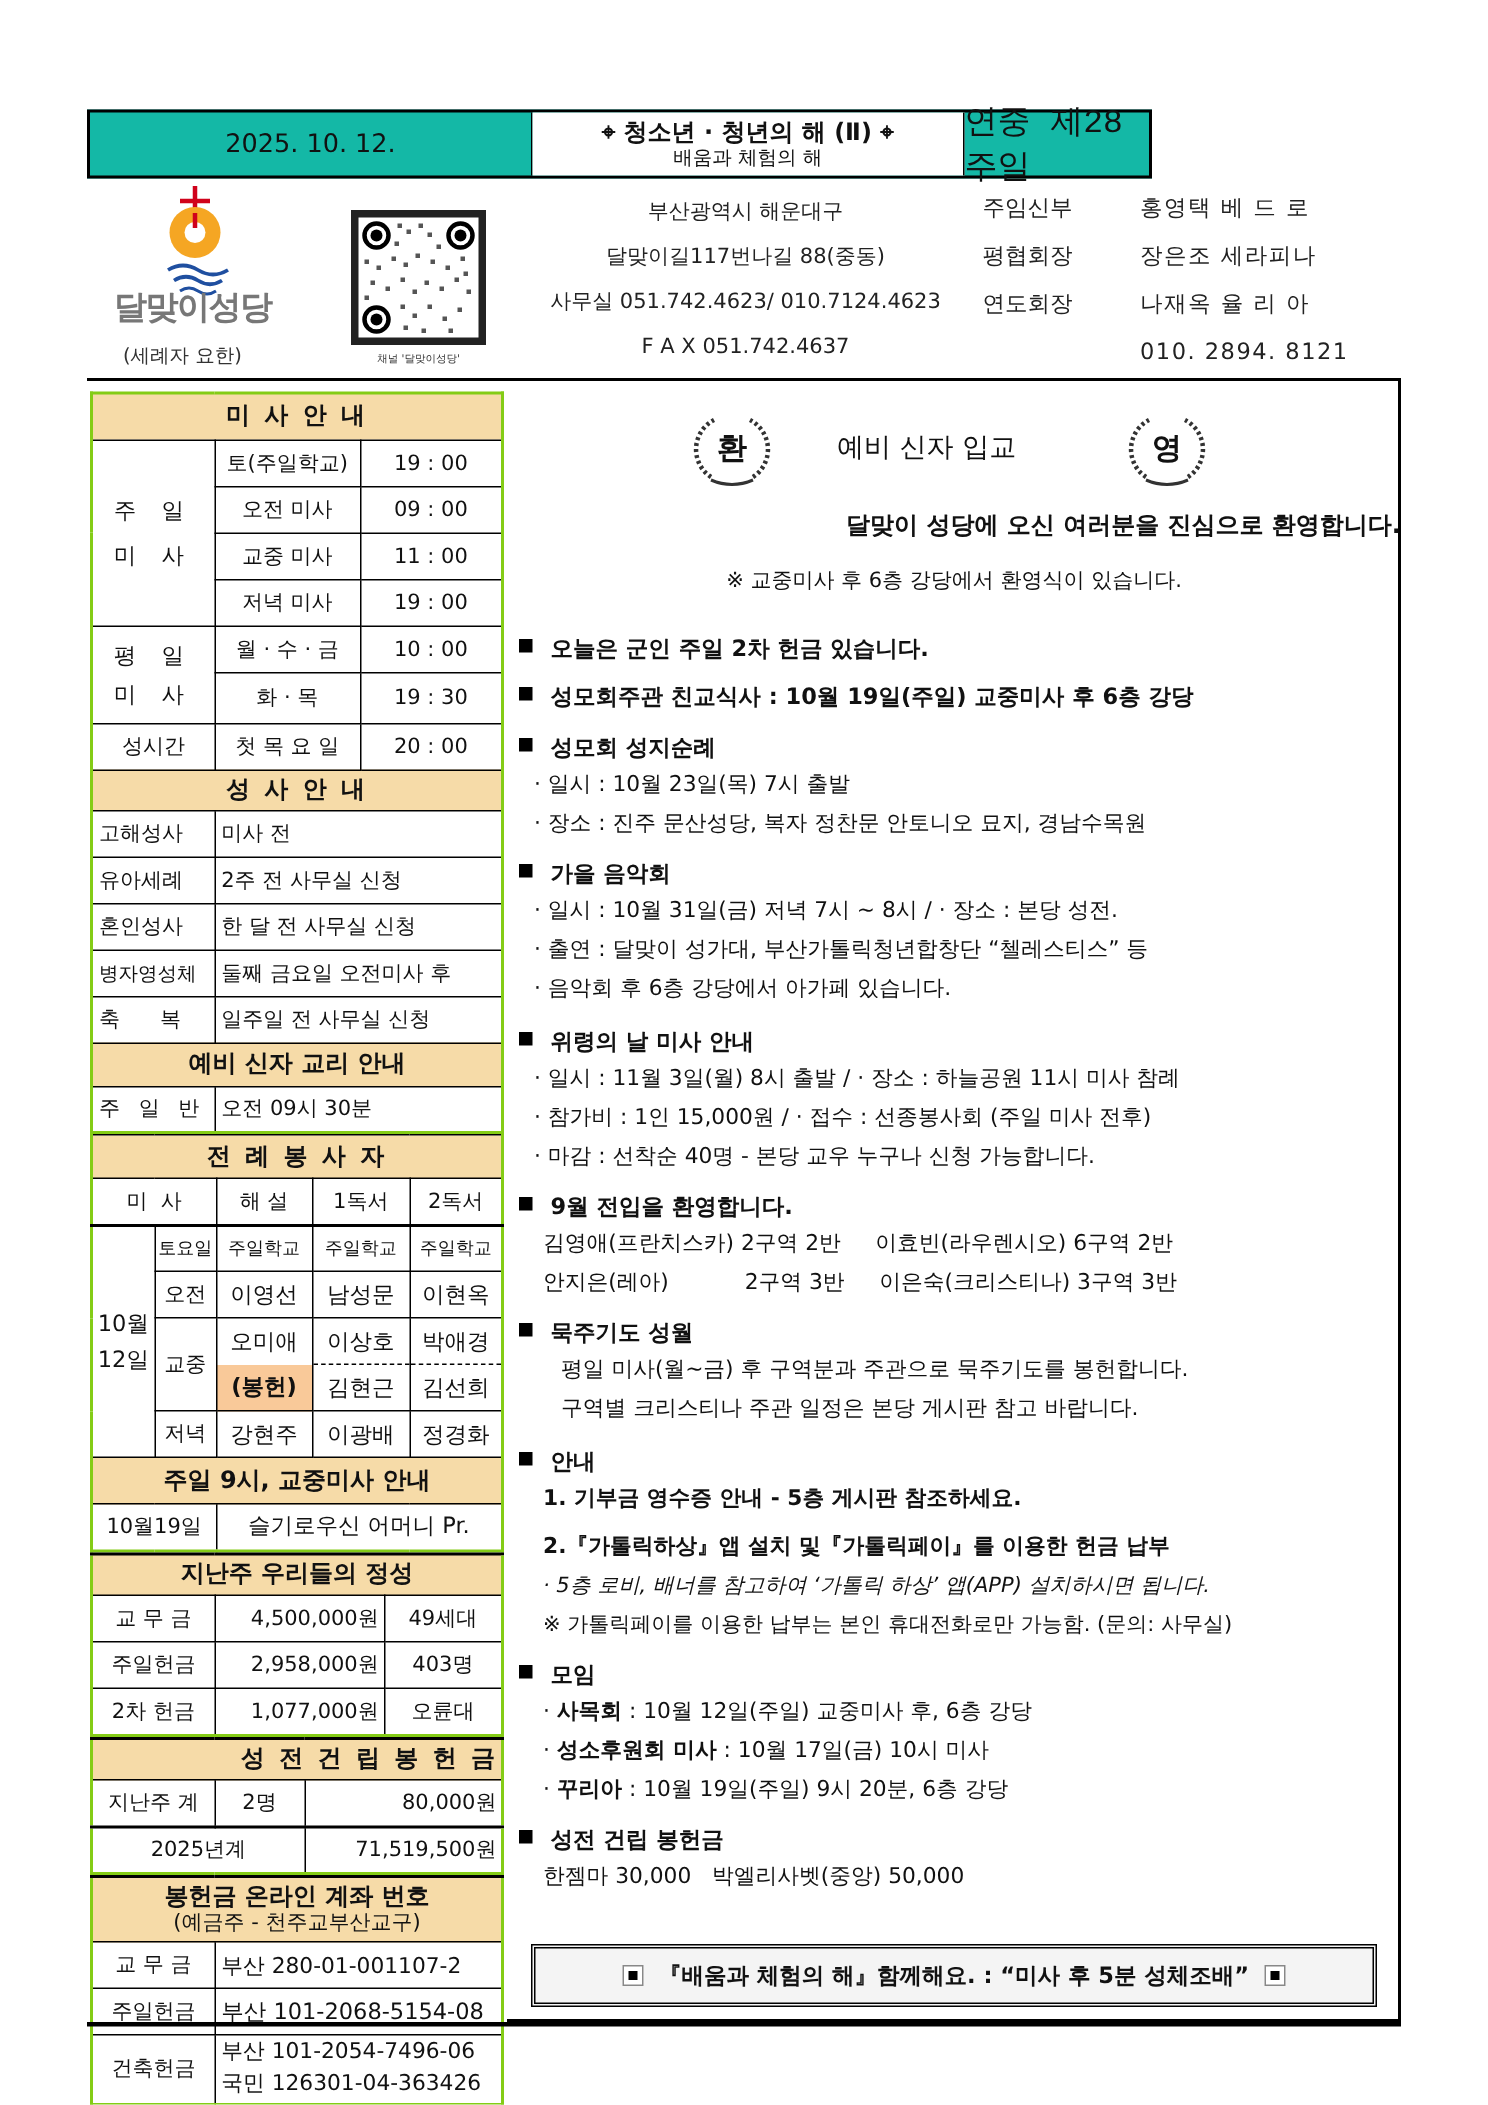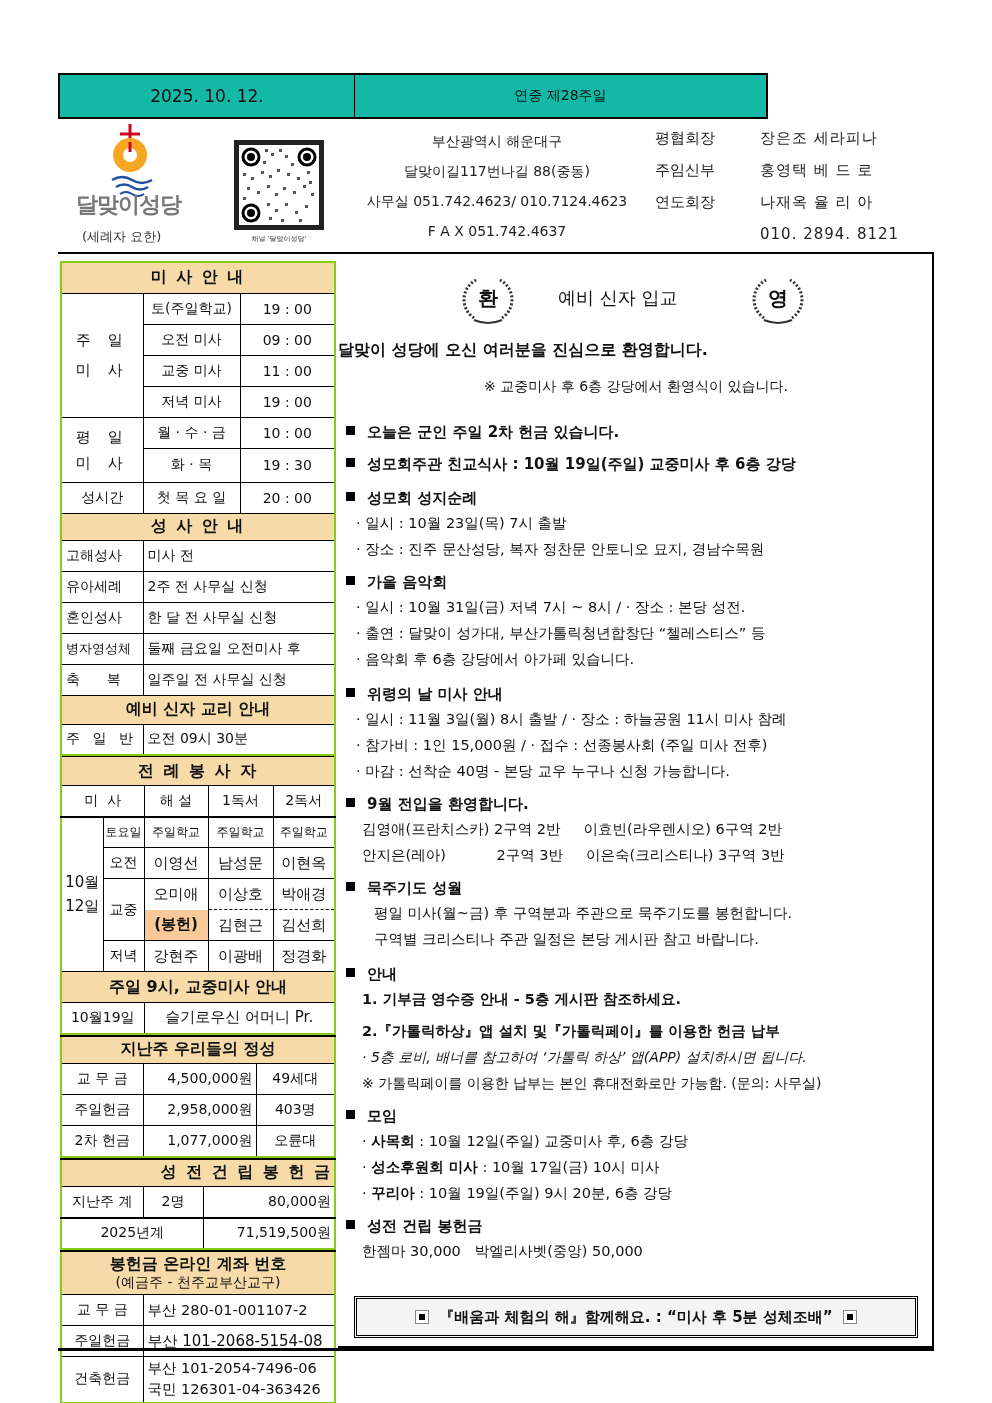--- a/index.html
+++ b/index.html
@@ -5,21 +5,21 @@
   * { box-sizing: border-box; margin: 0; padding: 0; }
   body { width: 992px; height: 1403px; background: #fff; font-family: "DejaVu Sans", sans-serif; color: #111; position: relative; overflow: hidden; }
   .abs { position: absolute; }
 
   
   .hdr { left: 58px; top: 73px; width: 710px; height: 46px; border: 2px solid #000; display: flex; background: #14b8a6; }
   .hdr .date { width: 295px; display: flex; align-items: center; justify-content: center; font-size: 17px; border-right: 1.5px solid #000; }
   .hdr .theme { width: 288px; background: #fff; display: flex; flex-direction: column; align-items: center; justify-content: center; border-right: 1.5px solid #000; }
   .hdr .theme .t1 { font-size: 16px; font-weight: bold; line-height: 20px; }
   .hdr .theme .t2 { font-size: 13px; line-height: 16px; }
-  .hdr .week { flex: 1; display: flex; align-items: center; justify-content: center; font-size: 14px; }
+  .hdr .week { flex: 1; display: flex; align-items: center; justify-content: center; font-size: 22px; font-family: Liberation Mono, monospace; }
 
   
   .logo { left: 70px; top: 122px; width: 125px; height: 130px; }
   .qr { left: 234px; top: 140px; width: 90px; height: 90px; border: 5px solid #222; background: #fff; }
   .qrcap { left: 234px; top: 234px; width: 90px; font-size: 7px; text-align: center; color: #333; }
   .addr { left: 352px; top: 126px; width: 290px; font-size: 14px; line-height: 30px; text-align: center; color: #222; }
   .staff { left: 655px; top: 122px; width: 260px; font-size: 15px; line-height: 32px; color: #222; }
   .staff .row { display: flex; }
   .staff .role { width: 105px; }
   .staff .name { letter-spacing: 1px; }
@@ -36,39 +36,43 @@
   .outer { border: 2px solid #84cc16; }
   .peach { background: #f9c999; font-weight: bold; }
   .dash-b { border-bottom: 1px dashed #000; }
   .dash-t { border-top: 1px dashed #000; }
 
   
   .right { left: 338px; top: 252px; width: 596px; height: 1096px; border: 2px solid #000; border-left: none; }
   .wel { position: absolute; left: 0; top: 0; width: 596px; }
   .badge { position: absolute; width: 56px; height: 56px; display: flex; align-items: center; justify-content: center; font-size: 20px; font-weight: bold; }
   .wel-title { position: absolute; top: 32px; left: 220px; font-size: 18px; }
-  .wel-main { position: absolute; top: 86px; width: 100%; text-align: left; font-size: 16px; font-weight: bold; }
+  .wel-main { position: absolute; top: 86px; width: 100%; text-align: right; font-size: 16px; font-weight: bold; }
   .wel-sub { position: absolute; top: 124px; width: 100%; text-align: center; font-size: 14px; }
 
   .notes { position: absolute; left: 8px; top: 166px; width: 580px; font-size: 14.5px; }
   .h { font-weight: bold; font-size: 15px; margin-top: 6px; line-height: 24px; }
   .h:first-child { margin-top: 0; }
   .b { line-height: 26px; padding-left: 10px; }
   .ind { padding-left: 16px; }
   .sq { display: inline-block; width: 9px; height: 9px; background: #000; margin-right: 12px; vertical-align: 2px; }
   .bold { font-weight: bold; }
   .footer-box { position: absolute; left: 16px; top: 1042px; width: 564px; height: 42px; border: 3px double #000; background: #f4f4f4; display: flex; align-items: center; justify-content: center; font-size: 15px; font-weight: bold; gap: 10px; }
   .fsq { display: inline-block; width: 14px; height: 14px; border: 1px solid #888; background: #fff; position: relative; }
   .fsq::after { content: ""; position: absolute; left: 3px; top: 3px; width: 6px; height: 6px; background: #000; }
 </style>
 </head>
 <body>
 
 <div class="abs hdr">
   <div class="date">2025. 10. 12.</div>
+  <div class="theme">
+    <div class="t1">⌖ 청소년 · 청년의 해 (Ⅱ) ⌖</div>
+    <div class="t2">배움과 체험의 해</div>
+  </div>
   <div class="week">연중 제28주일</div>
 </div>
 
 <div class="abs logo">
   <svg width="125" height="100" viewBox="0 0 125 100">
     <line x1="60" y1="2" x2="60" y2="40" stroke="#d0021b" stroke-width="3"></line>
     <line x1="50" y1="12" x2="70" y2="12" stroke="#d0021b" stroke-width="3"></line>
     <circle cx="60" cy="33" r="17" fill="#f5a623"></circle>
     <circle cx="60" cy="33" r="7" fill="#fff"></circle>
     <line x1="60" y1="20" x2="60" y2="30" stroke="#d0021b" stroke-width="3"></line>
@@ -128,26 +132,26 @@
 
 <div class="abs addr">
   <div>부산광역시 해운대구</div>
   <div>달맞이길117번나길 88(중동)</div>
   <div>사무실 051.742.4623/ 010.7124.4623</div>
   <div>F A X  051.742.4637</div>
 </div>
 
 <div class="abs staff">
   <div class="row">
+      <span class="role">주임신부</span>
+      <span class="name">홍영택 베 드 로</span>
+    </div>
+  <div class="row">
       <span class="role">평협회장</span>
       <span class="name">장은조 세라피나</span>
-    </div>
-  <div class="row">
-      <span class="role">주임신부</span>
-      <span class="name">홍영택 베 드 로</span>
     </div>
   <div class="row">
       <span class="role">연도회장</span>
       <span class="name">나재옥 율 리 아</span>
     </div>
   <div class="row">
       <span class="role"></span>
       <span class="name">010. 2894. 8121</span>
     </div>
 </div>

